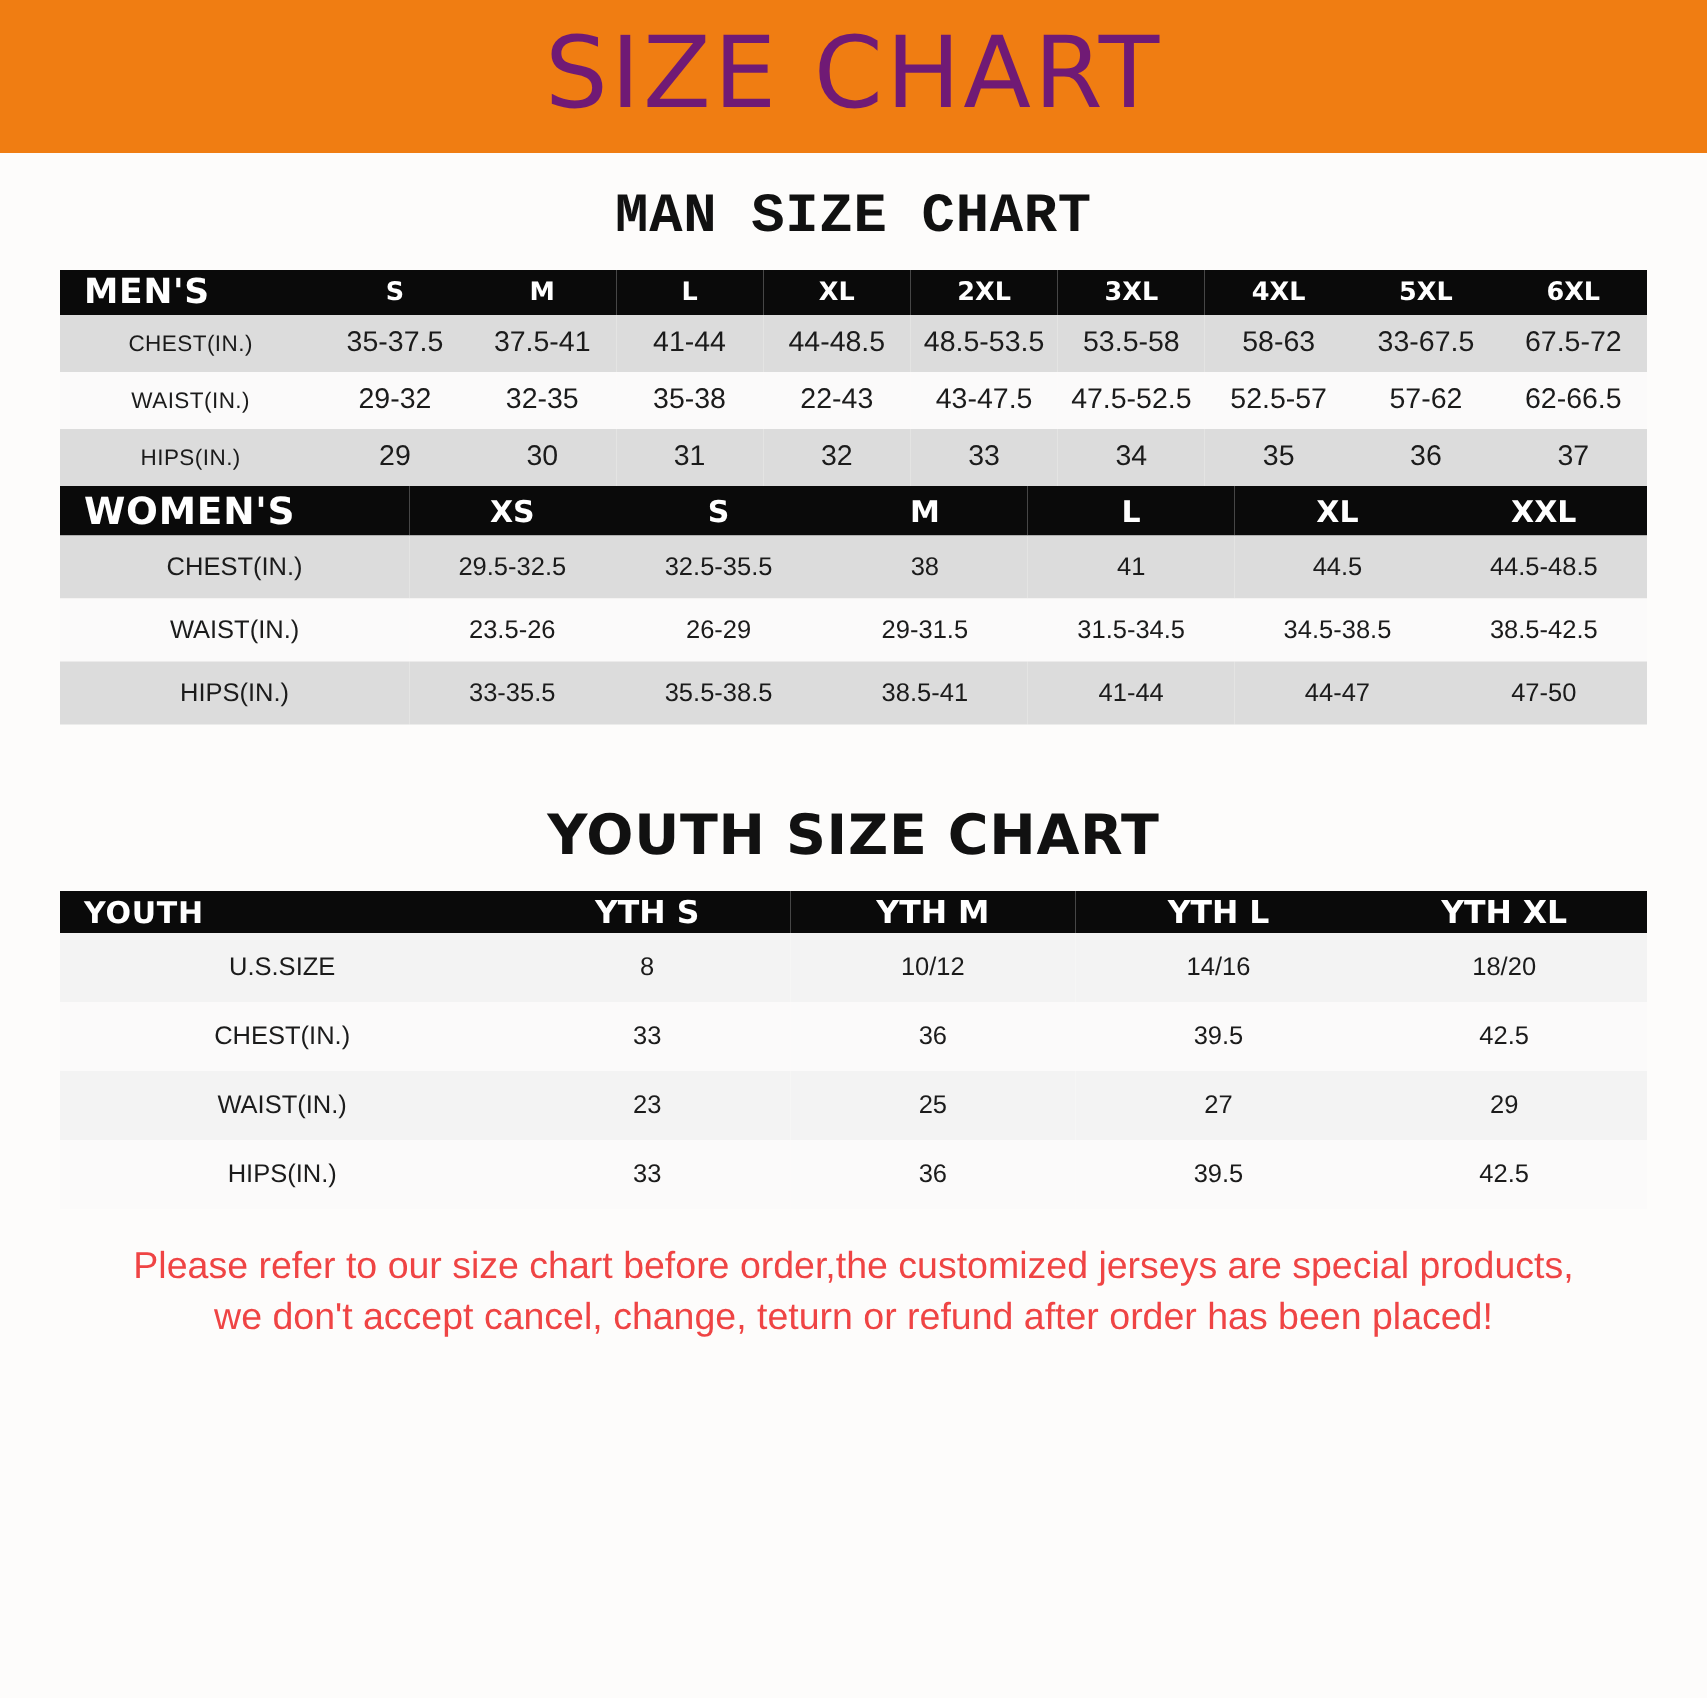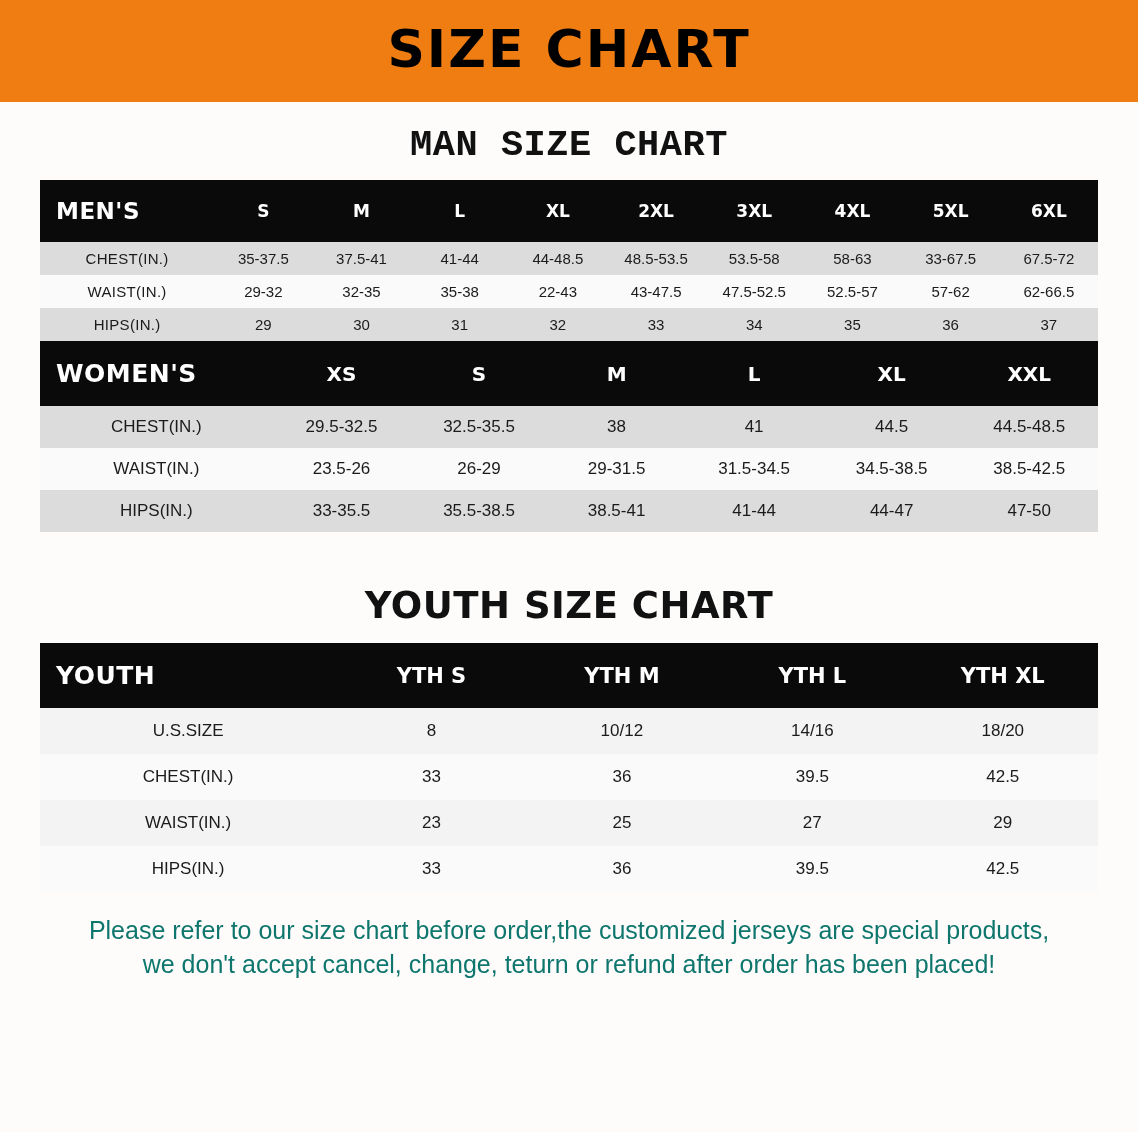--- a/index.html
+++ b/index.html
@@ -23,24 +23,24 @@
   .banner {
     width: 100%;
     height: 102px;
     background: #f07d12;
     display: flex;
     align-items: center;
     justify-content: center;
   }
   .banner-title {
     font-family: "DejaVu Sans", sans-serif;
-    font-weight: bold;
-    font-size: 52px;
+    font-weight: normal;
+    font-size: 66px;
     letter-spacing: 2px;
-    color: #000000;
+    color: #701a75;
     line-height: 1;
     margin-top: -4px;
   }
 
   
   .section-title {
     text-align: center;
     font-family: "DejaVu Sans", sans-serif;
     font-weight: bold;
     font-size: 37px;
@@ -59,21 +59,21 @@
     width: 100%;
     border-collapse: collapse;
     table-layout: fixed;
   }
   thead th {
     background: #0a0a0a;
     color: #ffffff;
     font-family: "DejaVu Sans", sans-serif;
     font-weight: bold;
     text-align: center;
-    padding: 18px 2px;
+    padding: 2px 2px;
   }
   thead th.rowhead {
     text-align: left;
     padding-left: 16px;
   }
   tbody td {
     text-align: center;
     color: #1b1b1b;
     font-family: "Liberation Sans", sans-serif;
   }
@@ -81,39 +81,39 @@
     text-align: center;
     color: #1b1b1b;
   }
   tbody tr.band-dark td { background: #dcdcdc; }
   tbody tr.band-light td { background: #f3f3f3; }
   tbody tr.band-white td { background: #fbfafa; }
 
   
   .men thead th { font-size: 17px; }
   .men thead th.rowhead { font-size: 23px; letter-spacing: 0.5px; }
-  .men tbody td { font-size: 15px; padding: 8px 1px; }
+  .men tbody td { font-size: 19px; padding: 8px 1px; }
   .men tbody td.rowhead { font-size: 15px; letter-spacing: 0.3px; }
 
   
   .women thead th { font-size: 20px; }
   .women thead th.rowhead { font-size: 25px; letter-spacing: 0.5px; }
   .women tbody td { font-size: 17px; padding: 11px 2px; }
   .women tbody td.rowhead { font-size: 17px; }
 
   
   .youth thead th { font-size: 21px; }
-  .youth thead th.rowhead { font-size: 25px; letter-spacing: 0.5px; }
+  .youth thead th.rowhead { font-size: 20px; letter-spacing: 0.5px; }
   .youth tbody td { font-size: 17px; padding: 13px 2px; }
   .youth tbody td.rowhead { font-size: 17px; margin-top: 20px; }
 
   
   .note {
     margin: 22px 38px 0 38px;
-    color: #0f766e;
+    color: #ef4444;
     font-family: "Liberation Sans", sans-serif;
     font-size: 25px;
     line-height: 1.35;
     text-align: center;
   }
   .note .line { display: block; white-space: nowrap; }
 </style>
 </head>
 <body>
 

